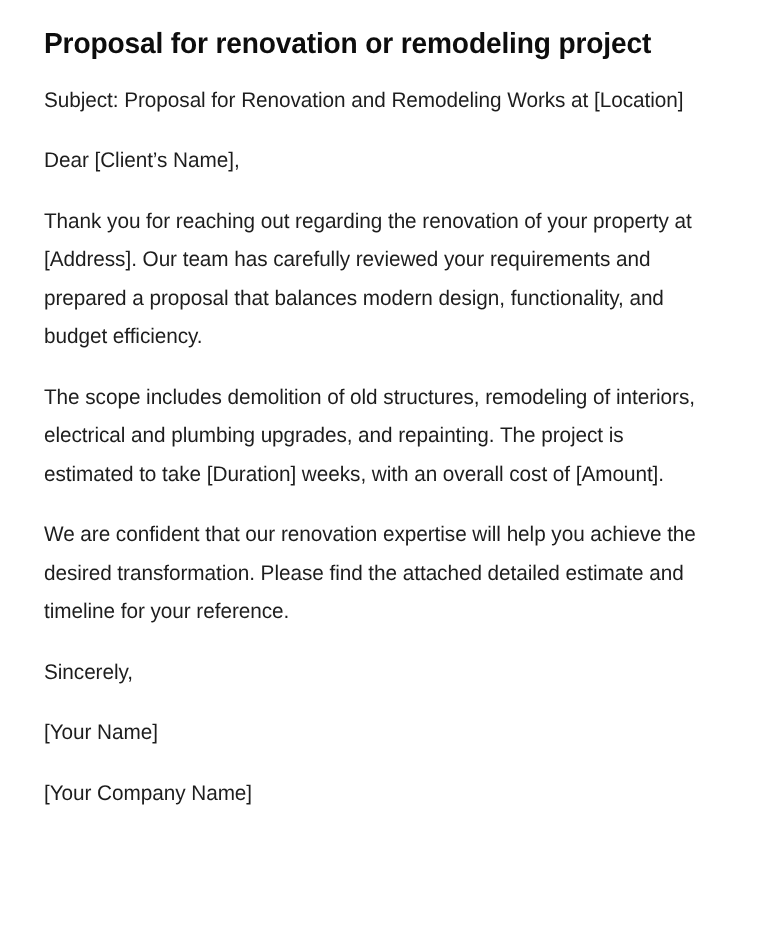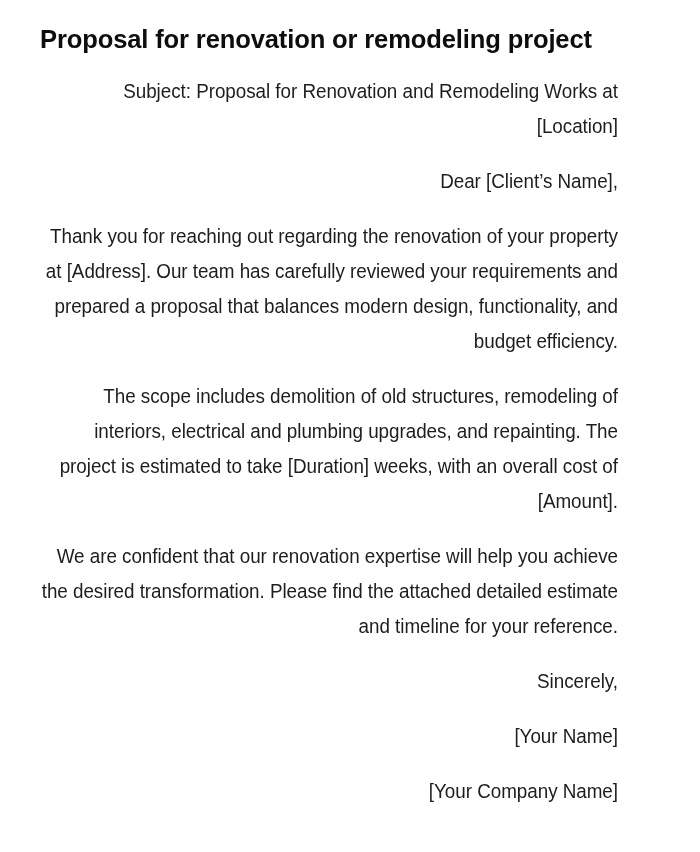--- a/index.html
+++ b/index.html
@@ -13,36 +13,35 @@
     height: 852px;
     font-family: "Liberation Sans", sans-serif;
     color: #1b1b1b;
     overflow: hidden;
   }
   .page {
     box-sizing: border-box;
     width: 700px;
     height: 852px;
     background: #ffffff;
-    padding: 22px 69px 0 40px;
+    padding: 22px 45px 0 40px;
   }
   .doc-title {
     margin: 0 0 18px 0;
     font-size: 26.5px;
     line-height: 34px;
     font-weight: 700;
     letter-spacing: -0.15px;
     color: #0d0d0d;
     font-stretch: condensed;
     transform: scaleX(0.965);
     transform-origin: left top;
   }
   .doc-body {
     display: block;
-    text-align: right;
   }
   .para {
     margin: 0 0 20px 0;
     font-size: 19.3px;
     line-height: 35px;
     font-weight: 400;
     color: #1d1d1d;
     letter-spacing: -0.05px;
     max-width: 615px;
     transform: scaleX(0.978);

